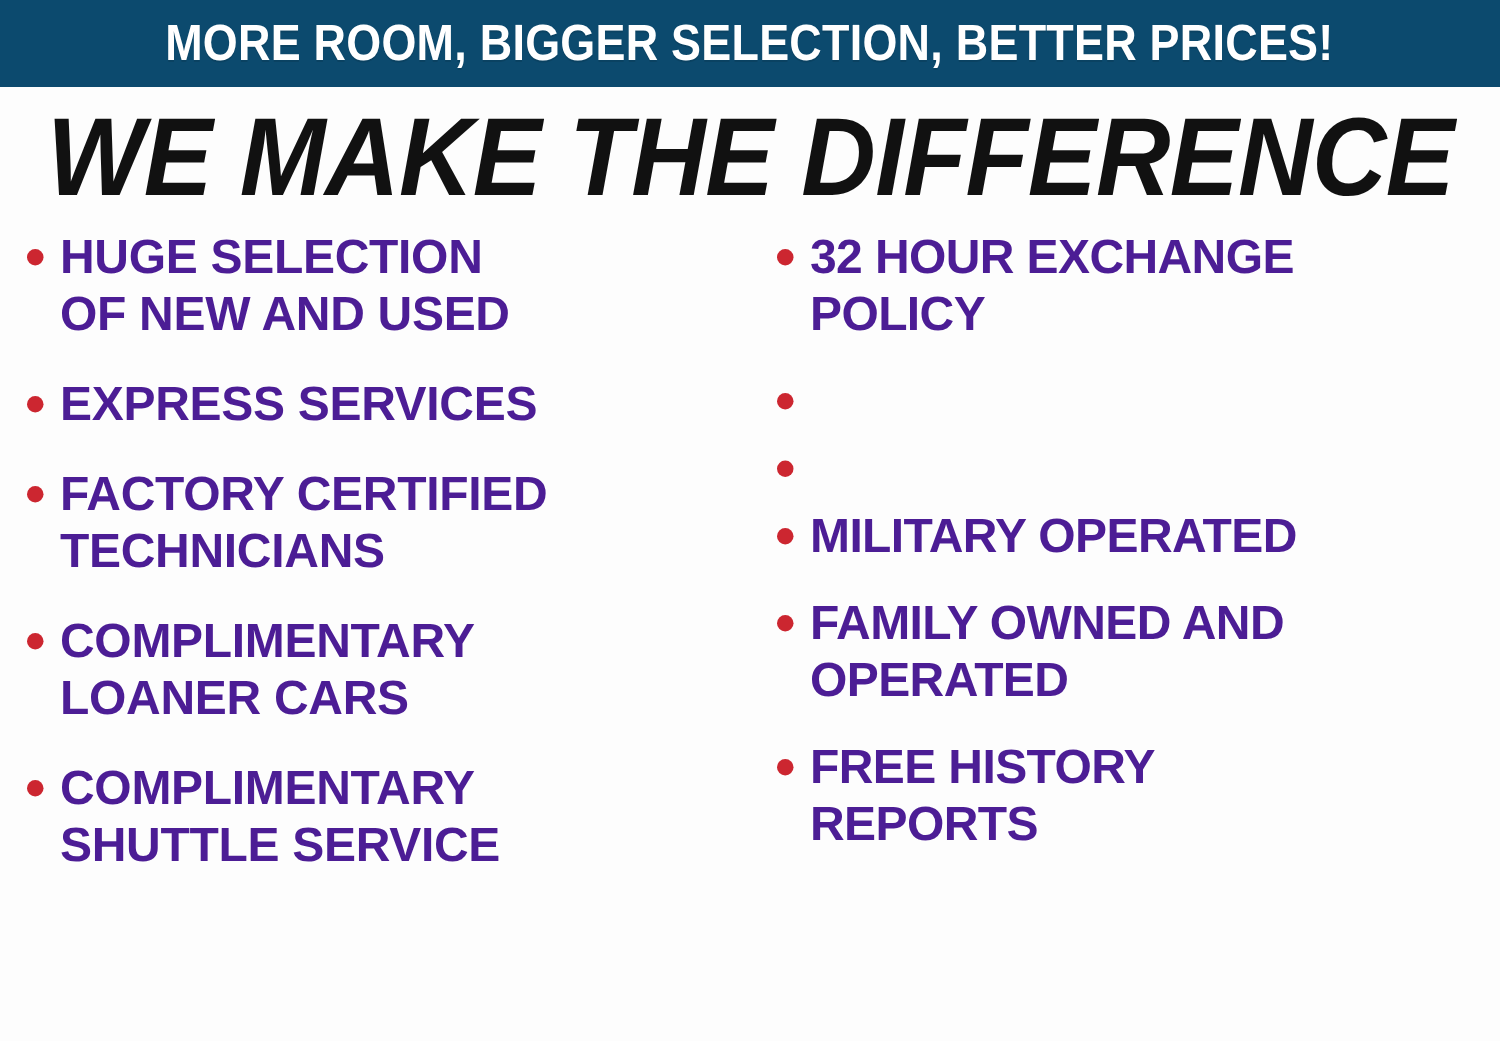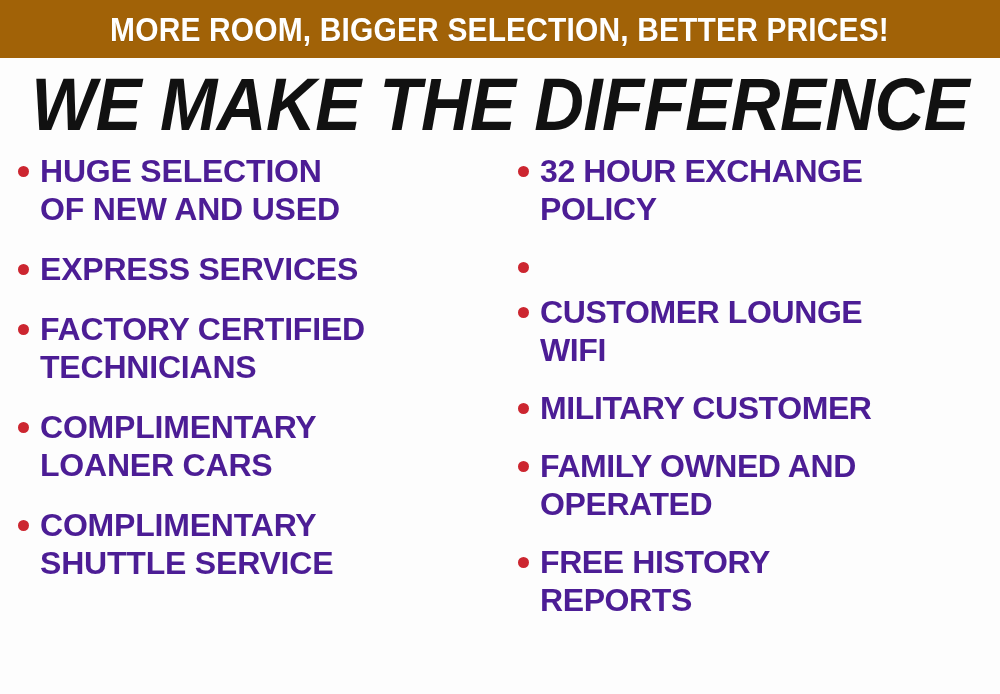--- a/index.html
+++ b/index.html
@@ -16,21 +16,21 @@
     background: #fdfdfd;
   }
 
   
   #top-banner {
     position: absolute;
     left: 0;
     top: 0;
     width: 1000px;
     height: 58px;
-    background: #a16207;
+    background: #0c4a6e;
     display: flex;
     align-items: center;
     justify-content: center;
     box-sizing: border-box;
   }
   #top-banner-text {
     color: #ffffff;
     font-family: "Liberation Sans Narrow", "Liberation Sans", sans-serif;
     font-weight: bold;
     font-size: 34px;
@@ -153,26 +153,24 @@
     <div class="bullet-item">
       <span class="bullet-dot"></span>
       <span class="bullet-text">32 HOUR EXCHANGE
 POLICY</span>
     </div>
     <div class="bullet-item">
       <span class="bullet-dot"></span>
     </div>
     <div class="bullet-item">
       <span class="bullet-dot"></span>
-      <span class="bullet-text">CUSTOMER LOUNGE
-WIFI</span>
     </div>
     <div class="bullet-item">
       <span class="bullet-dot"></span>
-      <span class="bullet-text">MILITARY CUSTOMER</span>
+      <span class="bullet-text">MILITARY OPERATED</span>
     </div>
     <div class="bullet-item">
       <span class="bullet-dot"></span>
       <span class="bullet-text">FAMILY OWNED AND
 OPERATED</span>
     </div>
     <div class="bullet-item">
       <span class="bullet-dot"></span>
       <span class="bullet-text">FREE HISTORY
 REPORTS</span>

